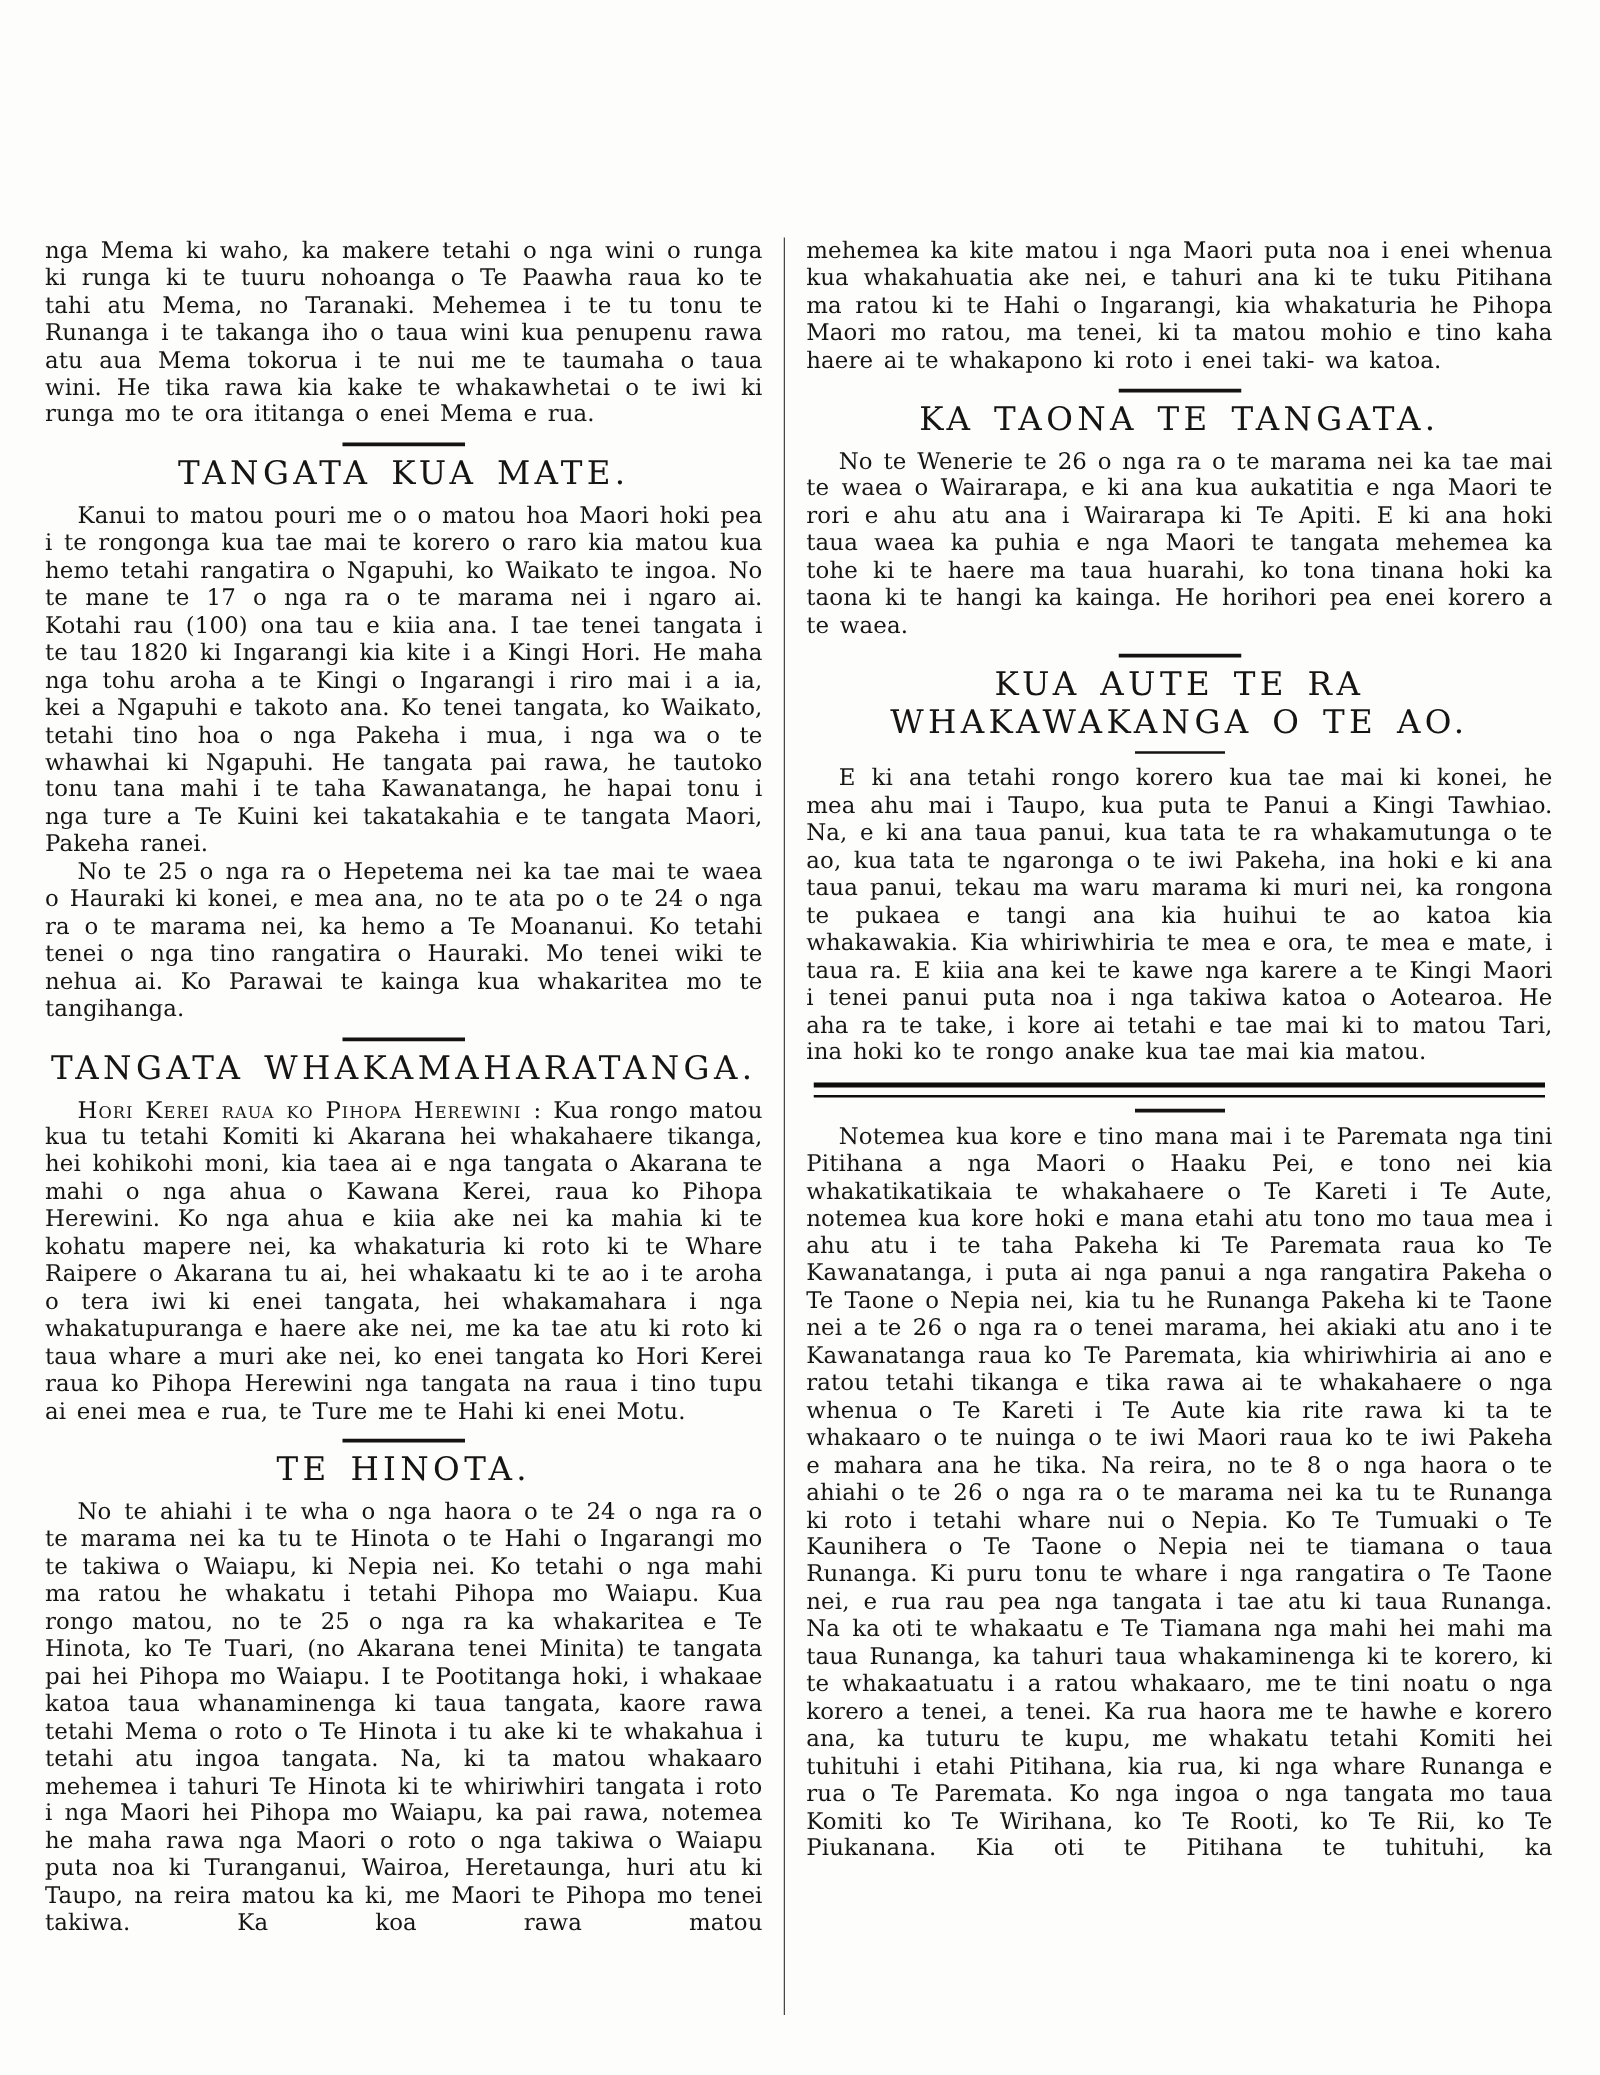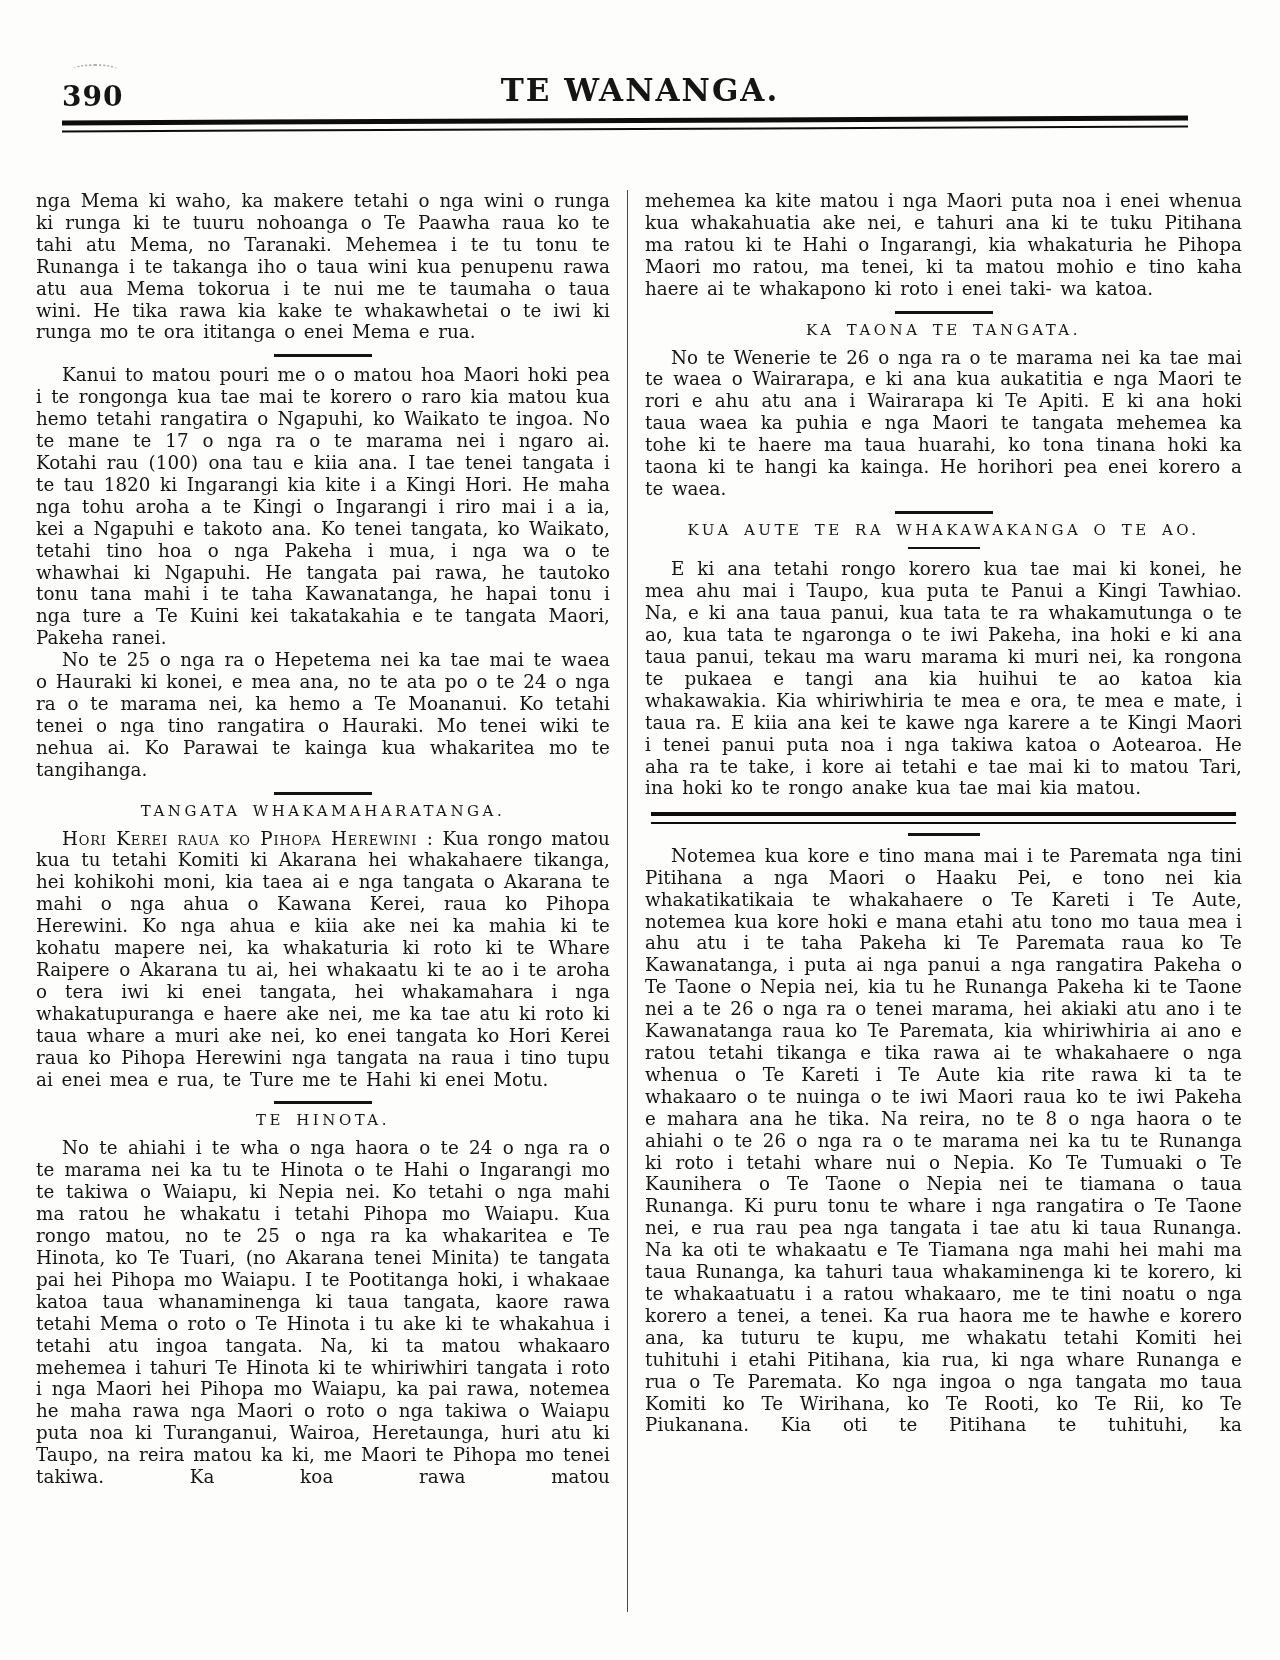--- a/index.html
+++ b/index.html
@@ -56,51 +56,46 @@
   }
   .sec-rule.below{width:72px;height:2.5px;margin:7px auto 9px auto;}
   .double-rule{
     height:6px;margin:13px 6px 9px 6px;
     border-top:4px solid #0e0d0c;
     border-bottom:2px solid #0e0d0c;
   }
   h2.section-heading{
     margin:2px 0 8px 0;
     text-align:center;
-    font-size:15px;font-weight:500;
+    font-size:26px;font-weight:500;
     letter-spacing:3.5px;
     word-spacing:4px;
   }
   h2.narrow{max-width:540px;margin-left:auto;margin-right:auto;}
   .smallcaps{font-variant:small-caps;letter-spacing:0.8px;}
   
   .smudge{
     position:absolute;left:72px;top:64px;width:46px;height:10px;
     border-top:2px dotted #8f8d88;border-radius:50%;opacity:.7;
   }
 </style>
 </head>
 <body>
 
 <div class="page">
 
-  <div class="masthead">
-    <div class="smudge"></div>
-    <div class="page-number">390</div>
-    <h1 class="paper-title">TE WANANGA.</h1>
-    <div class="header-rule"></div>
-  </div>
 
   <div class="columns">
 
     <section class="col col-left">
       <p>nga Mema ki waho, ka makere tetahi o nga wini o runga ki runga ki te tuuru nohoanga o Te Paawha raua ko te tahi atu Mema, no Taranaki. Mehemea i te tu tonu te Runanga i te takanga iho o taua wini kua penupenu rawa atu aua Mema tokorua i te nui me te taumaha o taua wini. He tika rawa kia kake te whakawhetai o te iwi ki runga mo te ora ititanga o enei Mema e rua.</p>
 
       <div class="section">
         <div class="sec-rule"></div>
+        <h2 class="section-heading">TANGATA KUA MATE.</h2>
         <p class="indent">Kanui to matou pouri me o o matou hoa Maori hoki pea i te rongonga kua tae mai te korero o raro kia matou kua hemo tetahi rangatira o Ngapuhi, ko Waikato te ingoa. No te mane te 17 o nga ra o te marama nei i ngaro ai. Kotahi rau (100) ona tau e kiia ana. I tae tenei tangata i te tau 1820 ki Ingarangi kia kite i a Kingi Hori. He maha nga tohu aroha a te Kingi o Ingarangi i riro mai i a ia, kei a Ngapuhi e takoto ana. Ko tenei tangata, ko Waikato, tetahi tino hoa o nga Pakeha i mua, i nga wa o te whawhai ki Ngapuhi. He tangata pai rawa, he tautoko tonu tana mahi i te taha Kawanatanga, he hapai tonu i nga ture a Te Kuini kei takatakahia e te tangata Maori, Pakeha ranei.</p>
         <p class="indent">No te 25 o nga ra o Hepetema nei ka tae mai te waea o Hauraki ki konei, e mea ana, no te ata po o te 24 o nga ra o te marama nei, ka hemo a Te Moananui. Ko tetahi tenei o nga tino rangatira o Hauraki. Mo tenei wiki te nehua ai. Ko Parawai te kainga kua whakaritea mo te tangihanga.</p>
       </div>
 
       <div class="section">
         <div class="sec-rule"></div>
         <h2 class="section-heading">TANGATA WHAKAMAHARATANGA.</h2>
         <p class="indent"><span class="smallcaps">Hori Kerei raua ko Pihopa Herewini :</span> <span>Kua rongo matou kua tu tetahi Komiti ki Akarana hei whakahaere tikanga, hei kohikohi moni, kia taea ai e nga tangata o Akarana te mahi o nga ahua o Kawana Kerei, raua ko Pihopa Herewini. Ko nga ahua e kiia ake nei ka mahia ki te kohatu mapere nei, ka whakaturia ki roto ki te Whare Raipere o Akarana tu ai, hei whakaatu ki te ao i te aroha o tera iwi ki enei tangata, hei whakamahara i nga whakatupuranga e haere ake nei, me ka tae atu ki roto ki taua whare a muri ake nei, ko enei tangata ko Hori Kerei raua ko Pihopa Herewini nga tangata na raua i tino tupu ai enei mea e rua, te Ture me te Hahi ki enei Motu.</span></p>
       </div>
 

